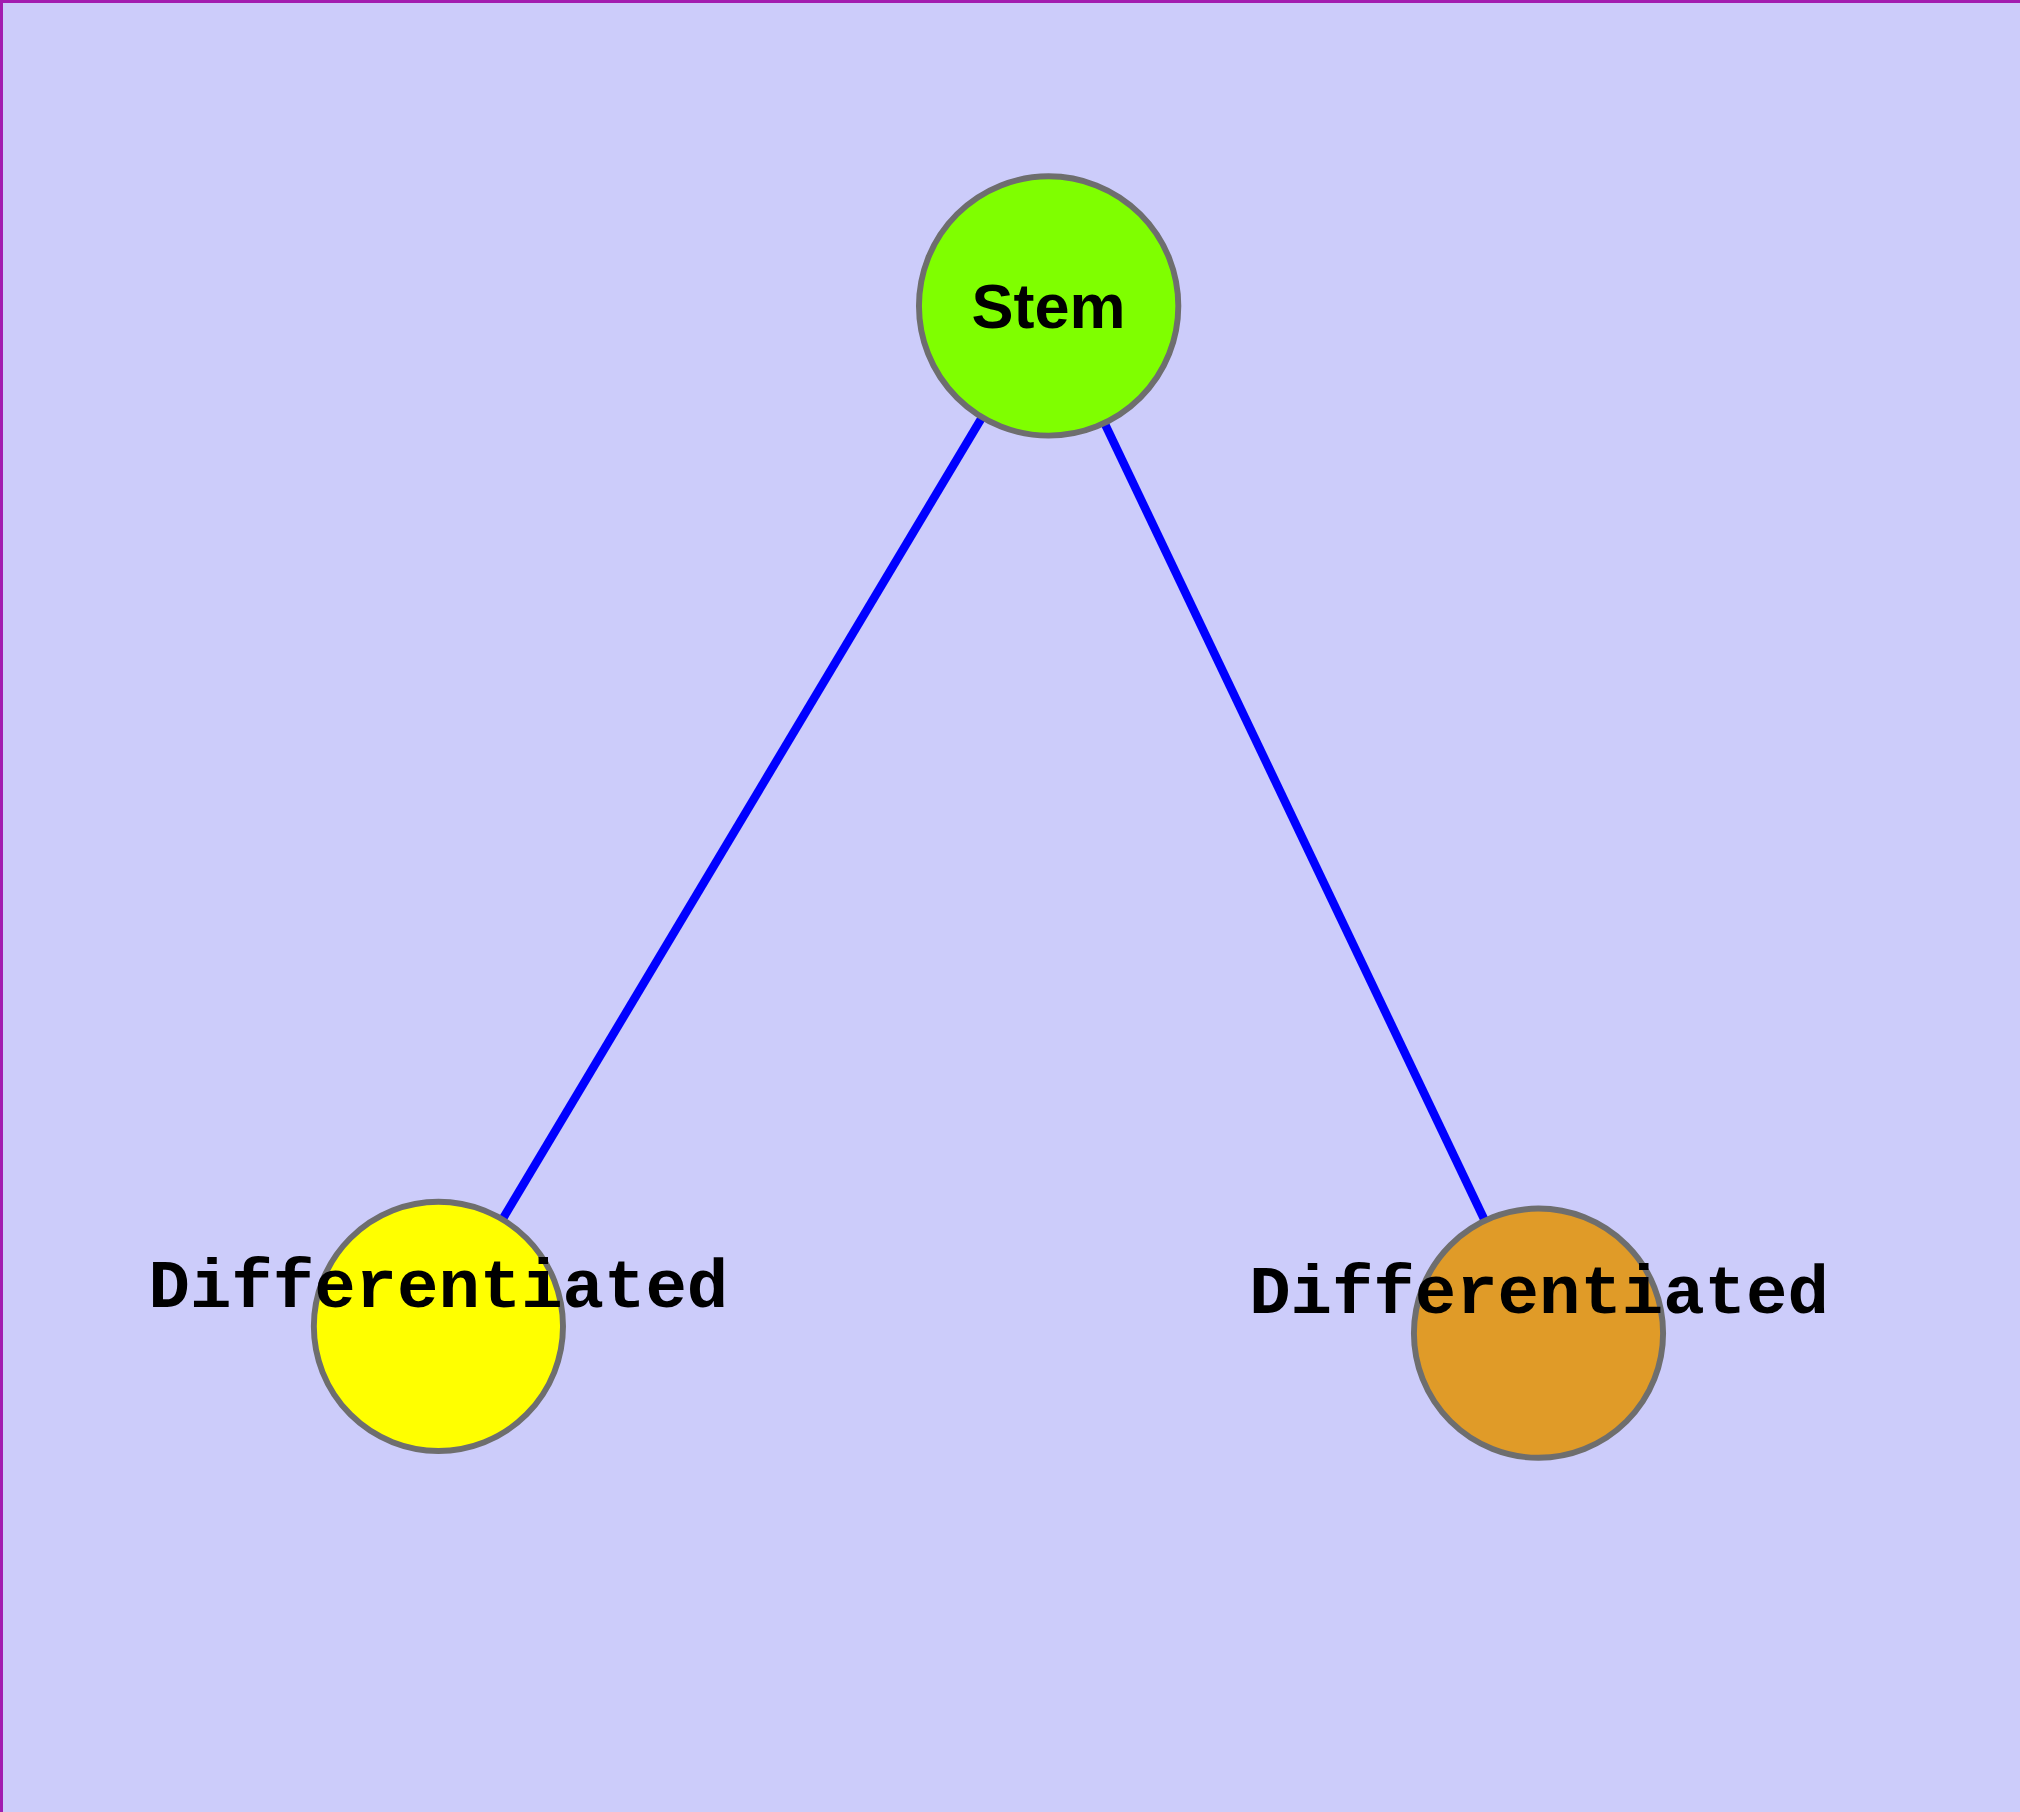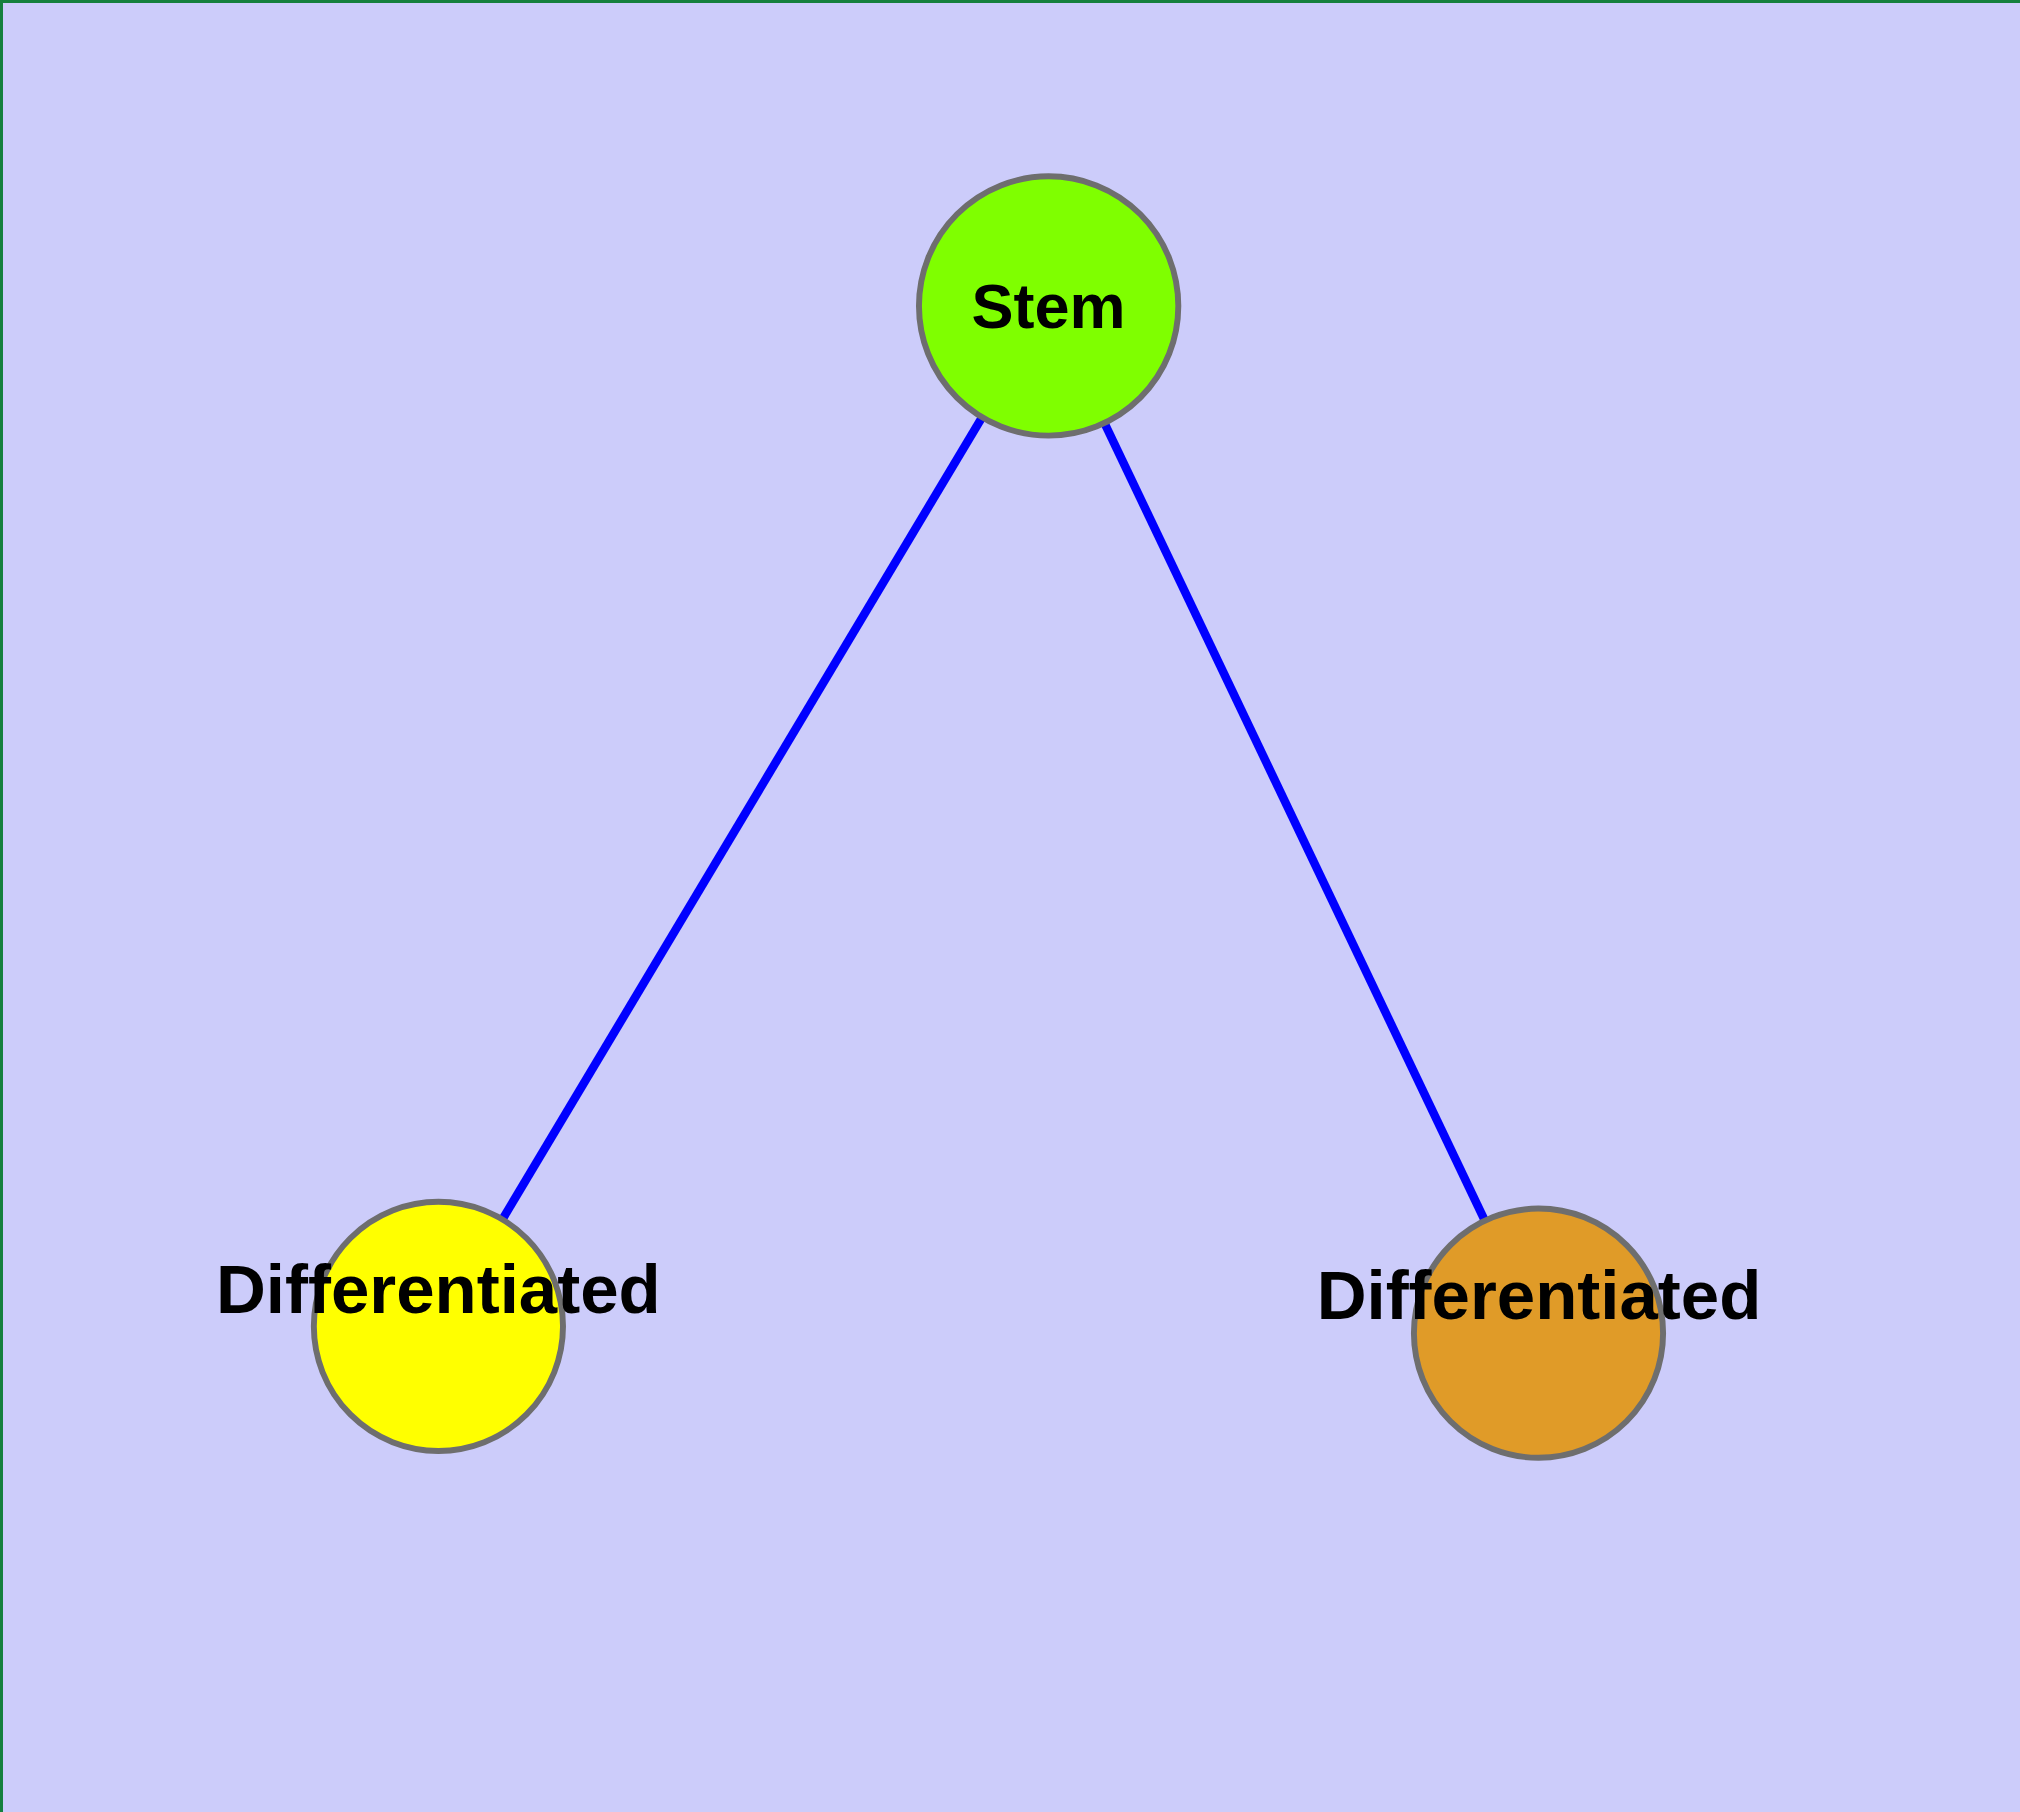--- a/index.html
+++ b/index.html
@@ -5,21 +5,21 @@
 <style>
   html, body {
     margin: 0;
     padding: 0;
     background: #ffffff;
   }
   #canvas {
     position: relative;
     width: 2021px;
     height: 1812px;
-    background: #15803d;
+    background: #a21caf;
     overflow: hidden;
     font-family: "Liberation Sans", "DejaVu Sans", sans-serif;
   }
   #plot-background {
     position: absolute;
     left: 3.4px;
     top: 3.4px;
     width: 2017px;
     height: 1809px;
     background: #ccccfa;
@@ -49,20 +49,21 @@
     line-height: 1.06;
     white-space: pre;
     pointer-events: none;
     font-family: "Liberation Sans", "DejaVu Sans", sans-serif;
   }
   .node-label.stem {
     font-size: 63px;
   }
   .node-label.leaf {
     font-size: 69px;
+    font-family: Liberation Mono, monospace;
   }
 </style>
 </head>
 <body>
 
 <div id="canvas">
 
   <div id="plot-background" style="background: rgb(204, 204, 250);"></div>
 
   <svg id="graph-svg" viewBox="0 0 2384 2138" xmlns="http://www.w3.org/2000/svg">

